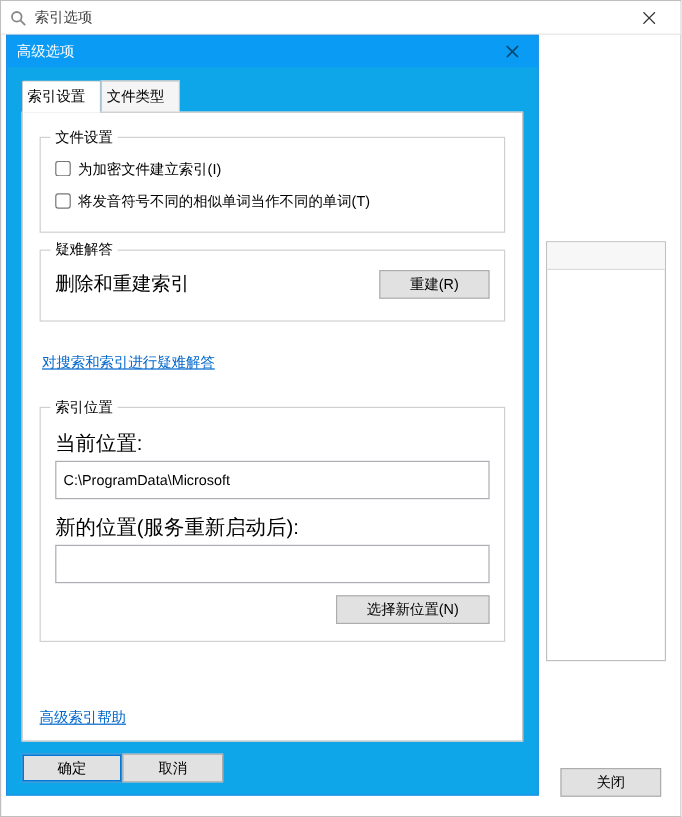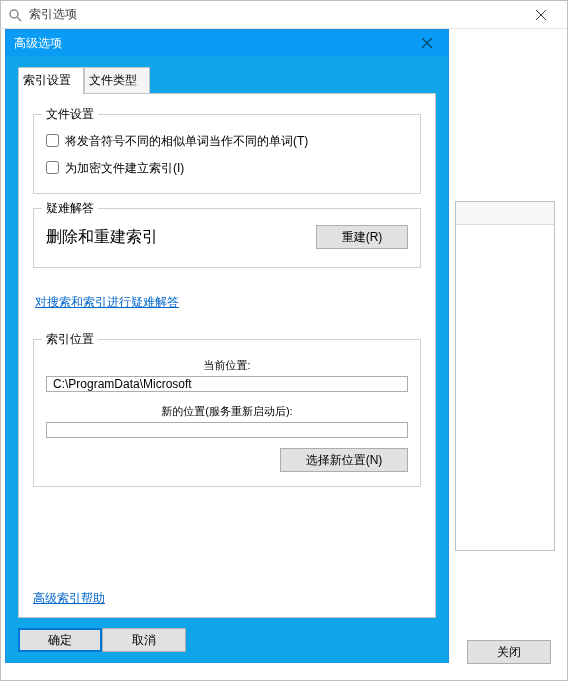--- a/index.html
+++ b/index.html
@@ -49,22 +49,22 @@
   .checkbox-row:last-child{margin-bottom:2px;}
   .checkbox-row input[type=checkbox]{width:13px;height:13px;margin:1px 0 0 0;}
 
   .troubleshoot-row{display:flex;align-items:center;justify-content:space-between;margin:2px 0 4px 0;}
   .troubleshoot-row .lbl{font-size:16px;}
   .troubleshoot-row .win-btn{width:92px;}
 
   .link{color:#0066cc;text-decoration:underline;font-size:12px;cursor:default;}
   .link-block{margin:26px 2px 2px 2px;}
 
-  .field-label{font-size:11px;margin:4px 0 3px 0;text-align:center;}
-  .text-field{width:100%;height:16px;border:1px solid #abadb3;box-sizing:border-box;padding:2px 6px;font-size:12px;background:#fff;}
+  .field-label{font-size:17px;margin:4px 0 3px 0;}
+  .text-field{width:100%;height:32px;border:1px solid #abadb3;box-sizing:border-box;padding:2px 6px;font-size:12px;background:#fff;}
   .text-field.readonly{background:#fff;color:#000;}
 
   .select-new-row{display:flex;justify-content:flex-end;margin-top:10px;}
   .select-new-row .win-btn{width:128px;}
 
   .help-link-area{margin-top:auto;padding-top:8px;}
 
   .dialog-buttons{display:flex;justify-content:flex-start;padding:10px 6px 2px 0;}
   .dialog-buttons .win-btn{width:84px;}
 
@@ -119,25 +119,25 @@
         <div class="tab active">索引设置</div>
         <div class="tab inactive">文件类型</div>
       </div>
 
       <div class="tab-panel">
 
         <div class="group first">
           <div class="group-legend">文件设置</div>
           <label class="checkbox-row">
             <input type="checkbox" style="">
-            <span>将发音符号不同的相似单词当作不同的单词(T)</span>
+            <span>为加密文件建立索引(I)</span>
           </label>
           <label class="checkbox-row">
             <input type="checkbox" style="">
-            <span>为加密文件建立索引(I)</span>
+            <span>将发音符号不同的相似单词当作不同的单词(T)</span>
           </label>
         </div>
 
         <div class="group">
           <div class="group-legend">疑难解答</div>
           <div class="troubleshoot-row">
             <span class="lbl">删除和重建索引</span>
             <span class="win-btn">重建(R)</span>
           </div>
         </div>

